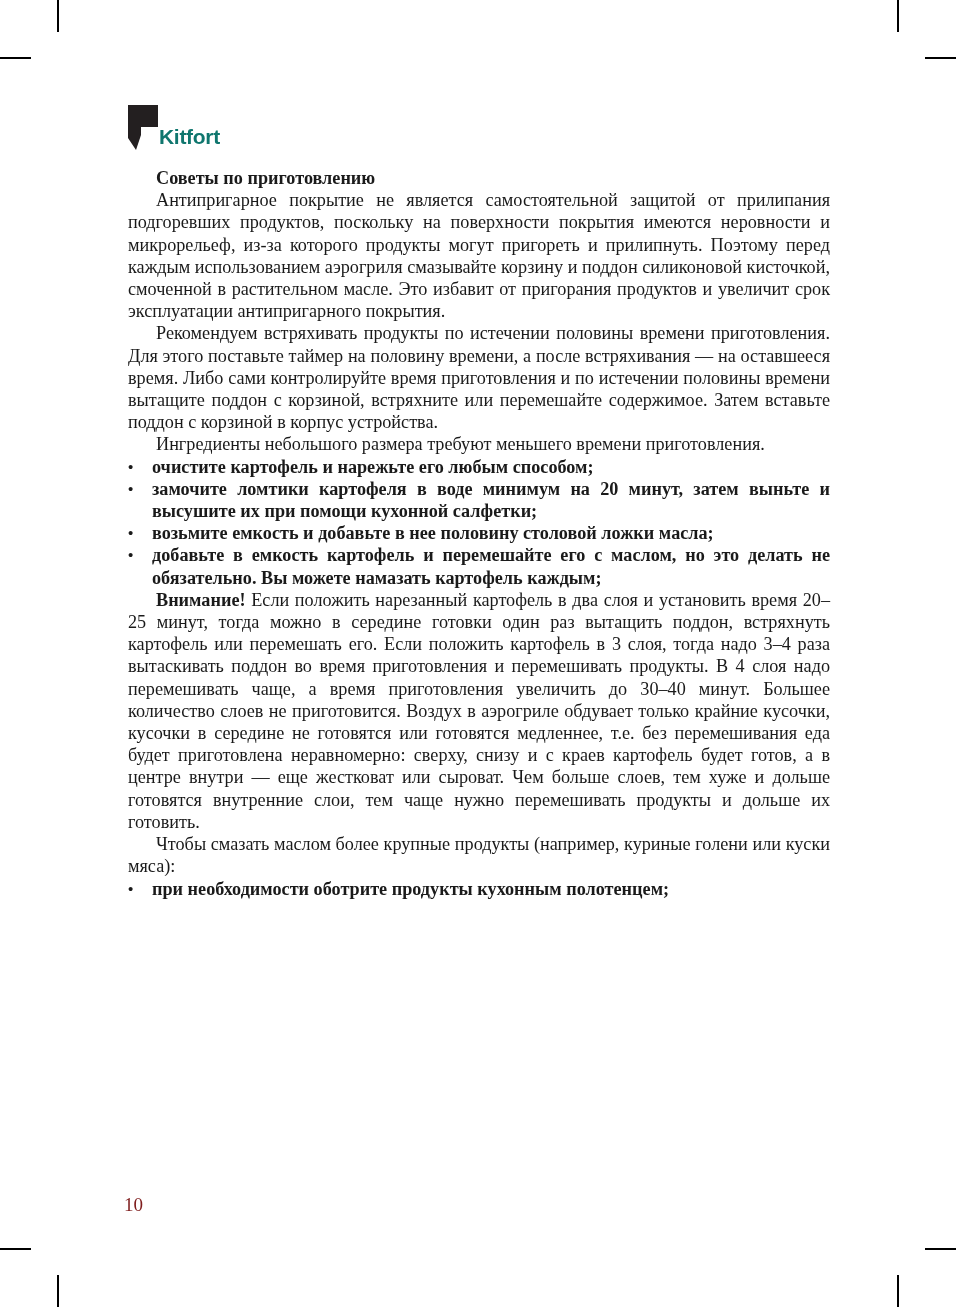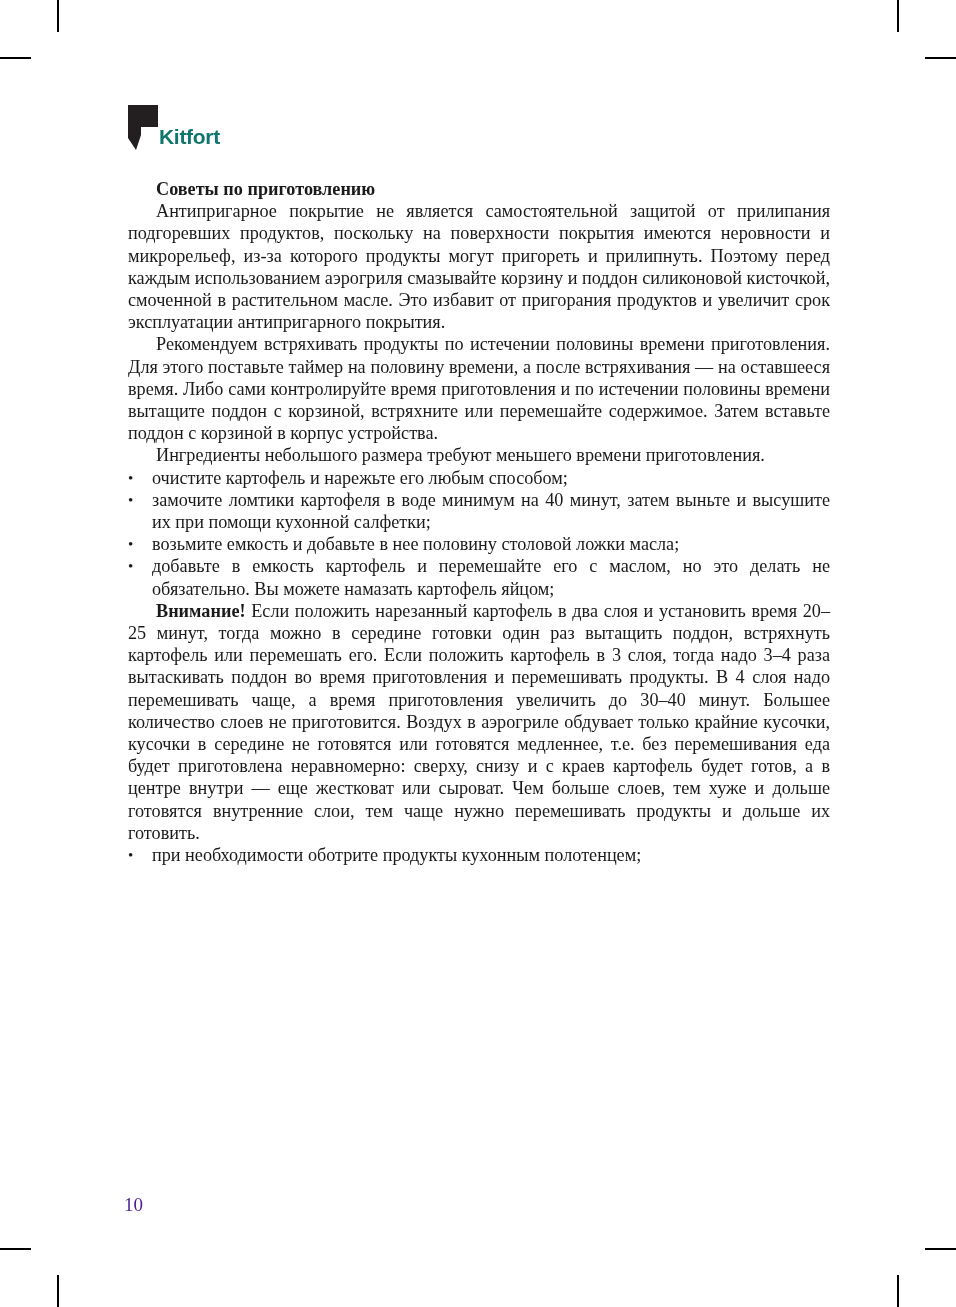--- a/index.html
+++ b/index.html
@@ -72,60 +72,61 @@
     margin: 0;
     font-size: 18.2px;
     line-height: 22.2px;
     text-align: justify;
     text-indent: 28px;
     hyphens: manual;
   }
   p.body.no-indent { text-indent: 0; }
 
   h2.section {
-    margin: 28px 0 0 0;
+    margin: 17px 0 0 0;
     font-size: 18.2px;
     line-height: 22.2px;
     font-weight: bold;
     text-indent: 28px;
     text-align: left;
   }
 
   ul.bullets {
     margin: 0;
     padding: 0;
     list-style: none;
   }
   ul.bullets li {
     position: relative;
     margin: 0;
     padding-left: 24px;
     font-size: 18.2px;
     line-height: 22.2px;
     text-align: justify;
+    font-weight: bold;
   }
   ul.bullets li::before {
     content: "\2022";
     position: absolute;
     left: 0;
     top: 0;
     font-size: 15px;
     line-height: 22.2px;
   }
 
   .lead-bold { font-weight: bold; }
 
   
   .page-number {
     position: absolute;
     left: 124px;
     top: 1194px;
     font-size: 19px;
     line-height: 22px;
-    color: #4c1d95;
+    color: #7f1d1d;
   }
 </style>
 </head>
 <body>
 
 <div class="crop crop-v crop-tl-v"></div>
 <div class="crop crop-h crop-tl-h"></div>
 <div class="crop crop-v crop-tr-v"></div>
 <div class="crop crop-h crop-tr-h"></div>
 <div class="crop crop-v crop-bl-v"></div>
@@ -144,29 +145,30 @@
 
 
   <h2 class="section">Советы по приготовлению</h2>
 
   <p class="body">Антипригарное покрытие не является самостоятельной защитой от прилипания подгоревших продуктов, поскольку на поверхности покрытия имеются неровности и микрорельеф, из-за которого продукты могут пригореть и прилипнуть. Поэтому перед каждым использованием аэрогриля смазывайте корзину и поддон силиконовой кисточкой, смоченной в растительном масле. Это избавит от пригорания продуктов и увеличит срок эксплуатации антипригарного покрытия.</p>
   <p class="body">Рекомендуем встряхивать продукты по истечении половины времени приготовления. Для этого поставьте таймер на половину времени, а после встряхивания — на оставшееся время. Либо сами контролируйте время приготовления и по истечении половины времени вытащите поддон с корзиной, встряхните или перемешайте содержимое. Затем вставьте поддон с корзиной в корпус устройства.</p>
   <p class="body">Ингредиенты небольшого размера требуют меньшего времени приготовления.</p>
 
   <ul class="bullets">
       <li>очистите картофель и нарежьте его любым способом;</li>
-      <li>замочите ломтики картофеля в воде минимум на 40 минут, затем выньте и высушите их при помощи кухонной салфетки;</li>
+      <li>замочите ломтики картофеля в воде минимум на 20 минут, затем выньте и высушите их при помощи кухонной салфетки;</li>
       <li>возьмите емкость и добавьте в нее половину столовой ложки масла;</li>
-      <li>добавьте в емкость картофель и перемешайте его с маслом, но это делать не обязательно. Вы можете намазать картофель яйцом;</li>
+      <li>добавьте в емкость картофель и перемешайте его с маслом, но это делать не обязательно. Вы можете намазать картофель каждым;</li>
     </ul>
 
   <p class="body no-indent" style="text-indent:28px;">
     <span class="lead-bold">Внимание!</span><span> Если положить нарезанный картофель в два слоя и установить время 20–25 минут, тогда можно в середине готовки один раз вытащить поддон, встряхнуть картофель или перемешать его. Если положить картофель в 3 слоя, тогда надо 3–4 раза вытаскивать поддон во время приготовления и перемешивать продукты. В 4 слоя надо перемешивать чаще, а время приготовления увеличить до 30–40 минут. Большее количество слоев не приготовится. Воздух в аэрогриле обдувает только крайние кусочки, кусочки в середине не готовятся или готовятся медленнее, т.е. без перемешивания еда будет приготовлена неравномерно: сверху, снизу и с краев картофель будет готов, а в центре внутри — еще жестковат или сыроват. Чем больше слоев, тем хуже и дольше готовятся внутренние слои, тем чаще нужно перемешивать продукты и дольше их готовить.</span>
   </p>
 
+  <p class="body">Чтобы смазать маслом более крупные продукты (например, куриные голени или куски мяса):</p>
 
   <ul class="bullets">
       <li>при необходимости оботрите продукты кухонным полотенцем;</li>
     </ul>
 
 </div>
 
 <div class="page-number">10</div>
 
 </body></html>

